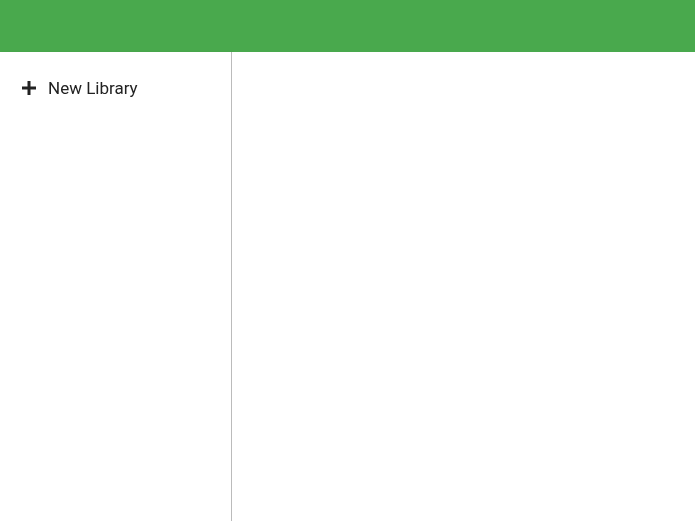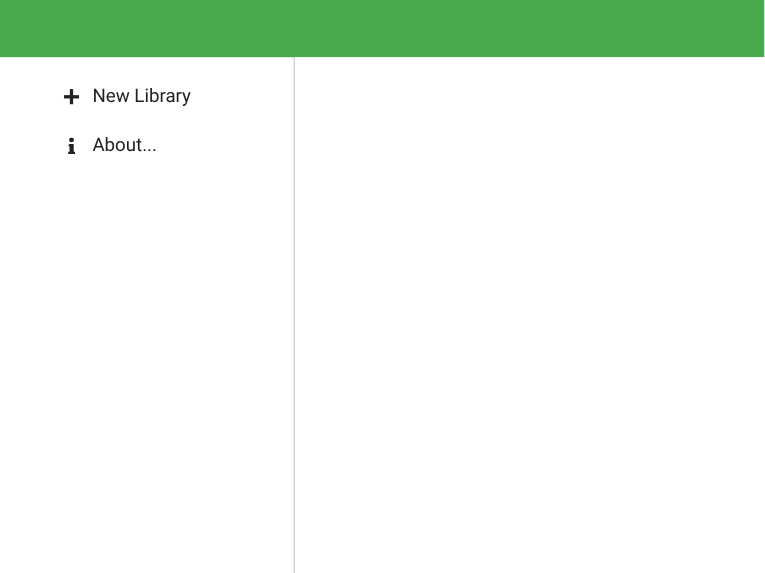--- a/index.html
+++ b/index.html
@@ -15,21 +15,20 @@
       background: #fff;
     }
     .header {
       width: 100%;
       height: 52px;
       background: #49a94d;
     }
     .body {
       display: flex;
       height: calc(521px - 52px);
-      margin-left: 36px;
     }
     .sidebar {
       width: 232px;
       height: 100%;
       border-right: 1px solid #bbb;
       box-shadow: 1px 0 2px rgba(0,0,0,0.08);
       padding-top: 14px;
     }
     .sidebar-item {
       display: flex;
@@ -64,25 +63,16 @@
     <div class="sidebar-item">
       <span class="icon">
         <svg width="14" height="14" viewBox="0 0 14 14">
           <rect x="5.5" y="0" width="3" height="14" fill="#222"></rect>
           <rect x="0" y="5.5" width="14" height="3" fill="#222"></rect>
         </svg>
       </span>
       <span>New Library</span>
     </div>
 
-    <div class="sidebar-item">
-      <span class="icon">
-        <svg width="8" height="16" viewBox="0 0 8 16">
-          <circle cx="4" cy="2.2" r="2.2" fill="#222"></circle>
-          <path d="M2 6 L6 6 L6 13 L7.2 13 L7.2 15 L1 15 L1 13 L2.2 13 L2.2 8 L1 8 Z" fill="#222"></path>
-        </svg>
-      </span>
-      <span>About...</span>
-    </div>
 
   </div>
   <div class="main"></div>
 </div>
 
 </body></html>

